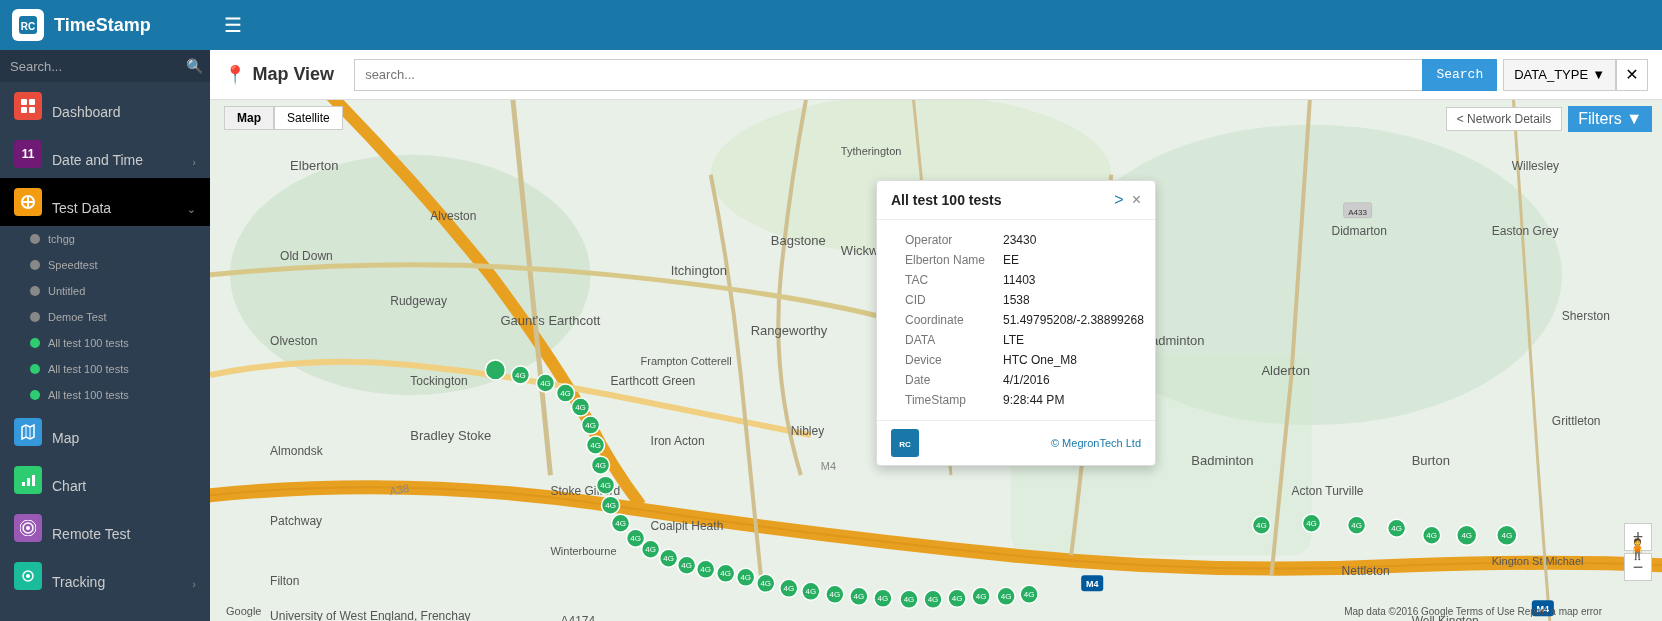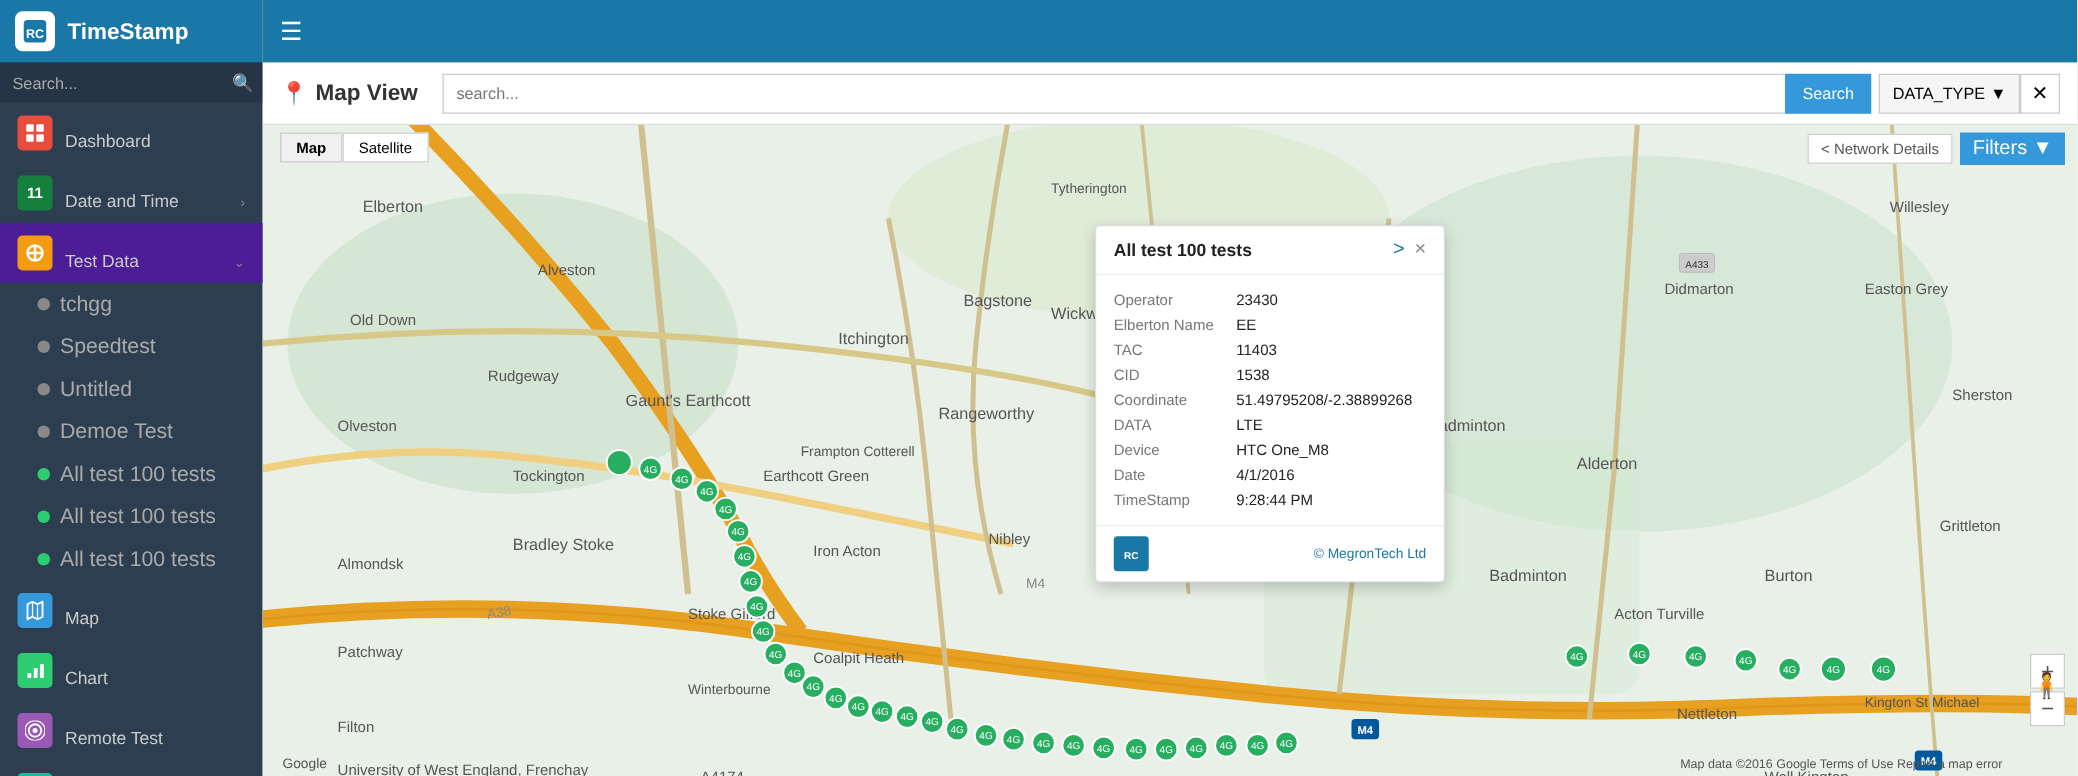--- a/index.html
+++ b/index.html
@@ -61,43 +61,43 @@
     .nav-item {
       display: flex;
       align-items: flex-end;
       padding: 10px 14px;
       color: #ccc;
       font-size: 14px;
       cursor: pointer;
       position: relative;
       gap: 10px;
     }
-    .nav-item.active { background: #4c1d95; }
+    .nav-item.active { background: #000000; }
     .nav-item .nav-icon {
       width: 28px; height: 28px;
       border-radius: 4px;
       display: flex; align-items: center; justify-content: center;
       font-size: 14px;
       flex-shrink: 0;
     }
     .nav-item .nav-label { flex: 1; }
     .nav-item .nav-arrow { font-size: 11px; color: #888; }
 
     .nav-icon.dashboard { background: #e74c3c; color: white; }
-    .nav-icon.datetime { background: #15803d; color: white; }
+    .nav-icon.datetime { background: #701a75; color: white; }
     .nav-icon.testdata { background: #f39c12; color: white; }
     .nav-icon.map { background: #3498db; color: white; }
     .nav-icon.chart { background: #2ecc71; color: white; }
     .nav-icon.remote { background: #9b59b6; color: white; }
     .nav-icon.tracking { background: #1abc9c; color: white; }
 
     .sub-item {
       display: flex; align-items: center;
       padding: 7px 14px 7px 30px;
-      color: #aaa; font-size: 17px;
+      color: #aaa; font-size: 11px;
       cursor: pointer;
       gap: 8px;
     }
     .sub-dot {
       width: 10px; height: 10px;
       border-radius: 50%;
       flex-shrink: 0;
     }
     .dot-gray { background: #888; }
     .dot-green { background: #2ecc71; }
@@ -165,20 +165,21 @@
       height: 32px;
     }
     #search-btn {
       background: #3498db;
       color: white;
       border: none;
       padding: 0 14px;
       height: 32px;
       cursor: pointer;
       font-size: 13px;
+      font-family: Liberation Mono, monospace;
     }
     #data-type-btn {
       background: #f5f5f5;
       border: 1px solid #ccc;
       padding: 0 10px;
       height: 32px;
       cursor: pointer;
       font-size: 13px;
       display: flex; align-items: center; gap: 4px;
       margin-left: 6px;
@@ -275,21 +276,21 @@
     }
     #popup-title {
       font-weight: bold;
       font-size: 14px;
       flex: 1;
       color: #222;
     }
     #popup-arrow { color: #1a78a8; cursor: pointer; }
     #popup-close { cursor: pointer; color: #888; font-size: 16px; }
     #popup-body {
-      padding: 10px 14px;
+      padding: 10px 28px;
     }
     .popup-row {
       display: flex;
       font-size: 12px;
       padding: 3px 0;
       gap: 8px;
     }
     .popup-label { color: #777; width: 90px; flex-shrink: 0; }
     .popup-value { color: #222; }
     #popup-footer {

